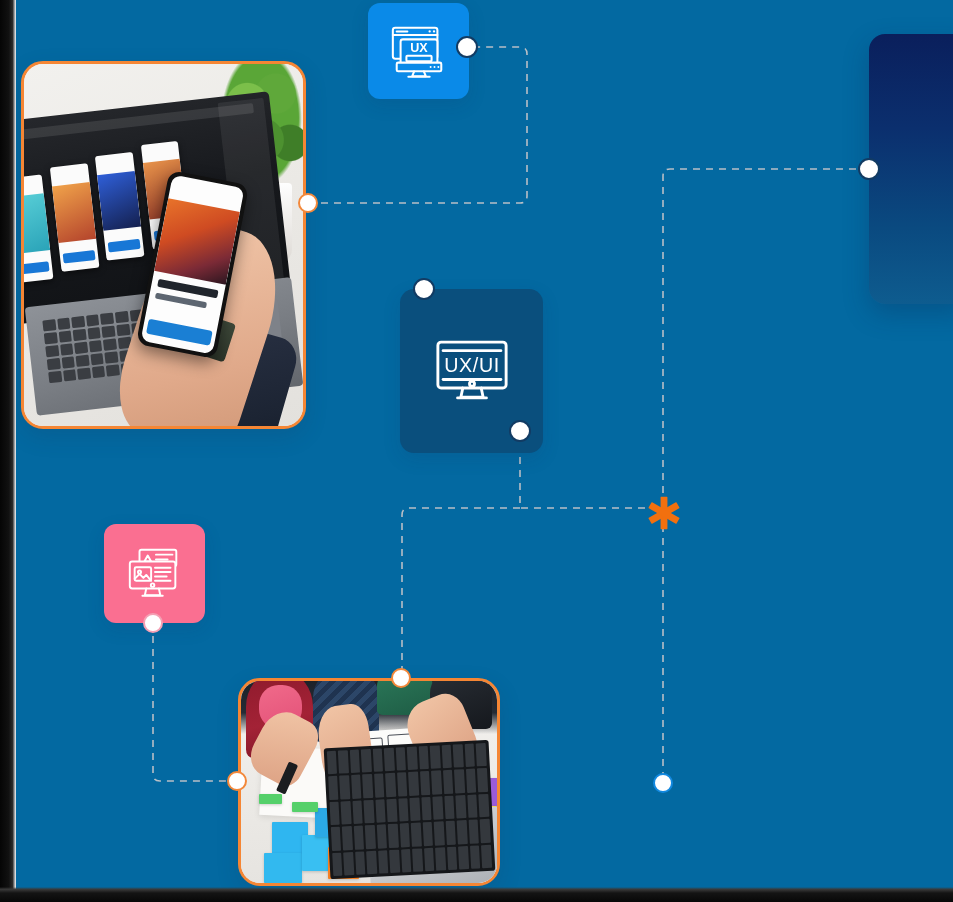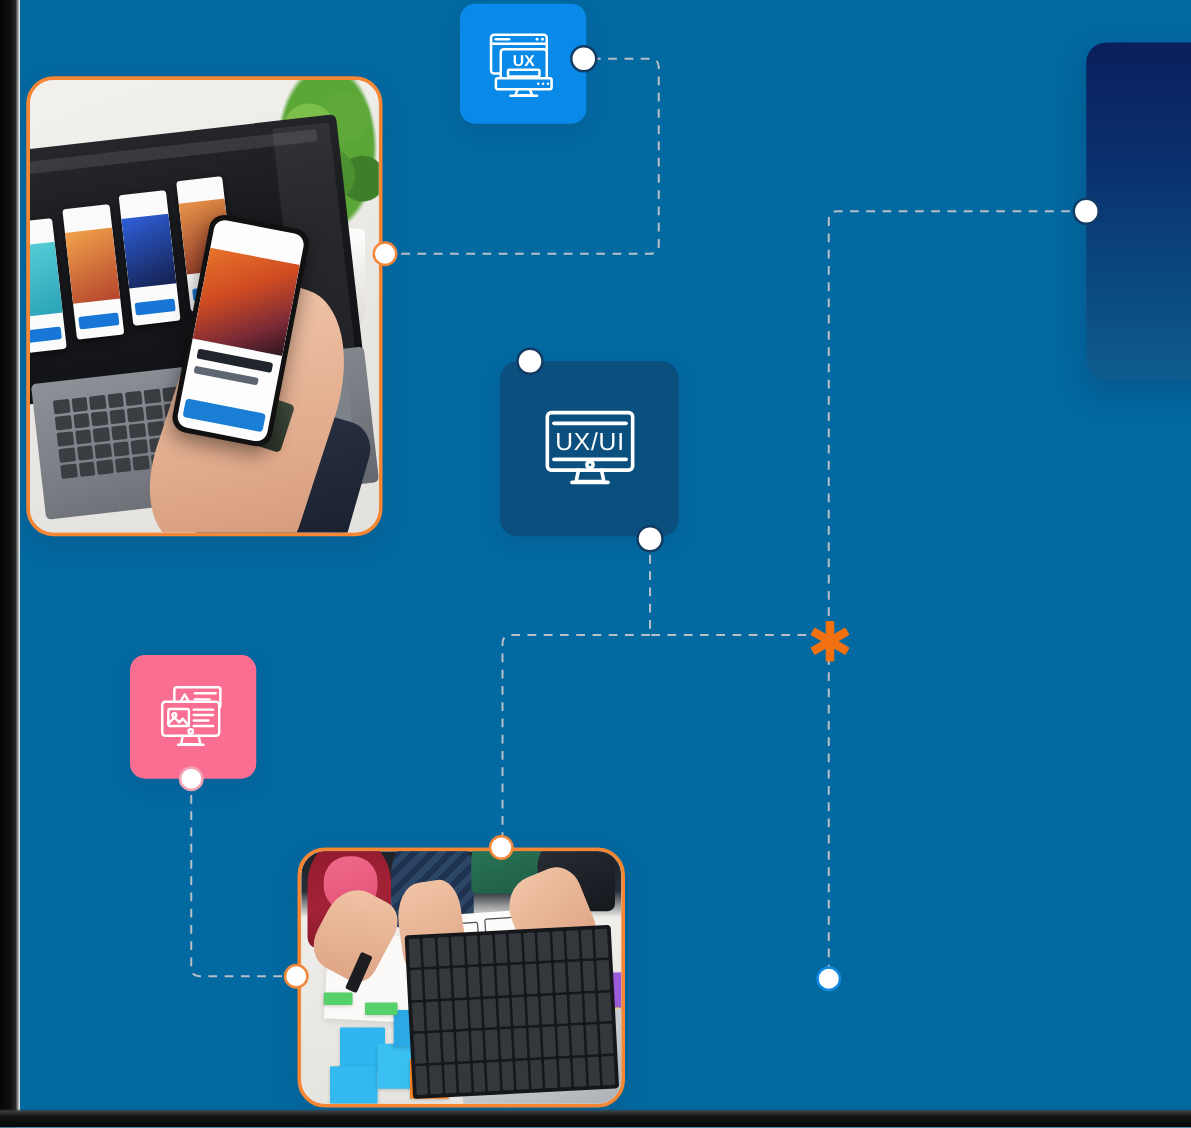--- a/index.html
+++ b/index.html
@@ -415,21 +415,21 @@
         <rect x="9" y="44" width="46" height="9" rx="1.5" fill="#0a8ae8"></rect>
         <circle cx="44" cy="48.5" r="1" fill="#ffffff" stroke="none"></circle>
         <circle cx="48" cy="48.5" r="1" fill="#ffffff" stroke="none"></circle>
         <circle cx="52" cy="48.5" r="1" fill="#ffffff" stroke="none"></circle>
         <path d="M27 53 l-2 5 h14 l-2 -5"></path>
         <line x1="21" y1="58.5" x2="43" y2="58.5"></line>
       </g>
     </svg>
   </div>
 
-  <div class="icon-card" style="left:400px;top:289px;width:143px;height:140px;background:#0a4f7d;border-radius:14px;">
+  <div class="icon-card" style="left:400px;top:289px;width:143px;height:164px;background:#0a4f7d;border-radius:14px;">
     <svg width="84" height="84" viewBox="0 0 64 64">
       <g fill="none" stroke="#ffffff" stroke-width="2.2" stroke-linejoin="round" stroke-linecap="round">
         <rect x="6" y="10" width="52" height="35" rx="2.5"></rect>
         <line x1="10" y1="16.5" x2="54" y2="16.5"></line>
         <line x1="10" y1="38.5" x2="54" y2="38.5"></line>
         <text x="32" y="33" font-family="Liberation Sans, sans-serif" font-size="15" fill="#ffffff" stroke="none" text-anchor="middle" letter-spacing="0.5">UX/UI</text>
         <circle cx="32" cy="41.8" r="1.9"></circle>
         <path d="M25 45 l-1.5 7 h17 l-1.5 -7"></path>
         <line x1="21" y1="52.5" x2="43" y2="52.5"></line>
       </g>

